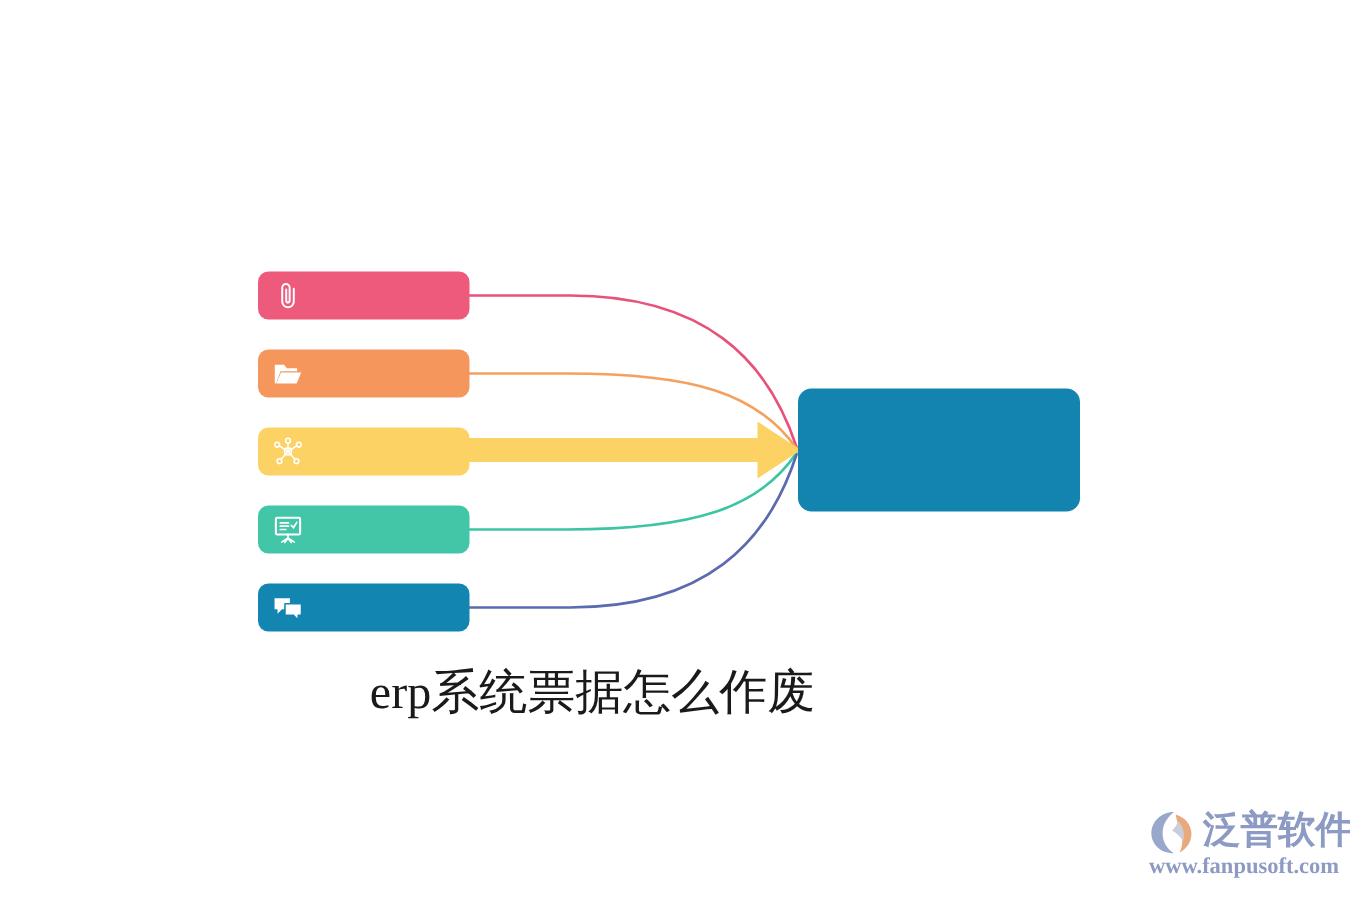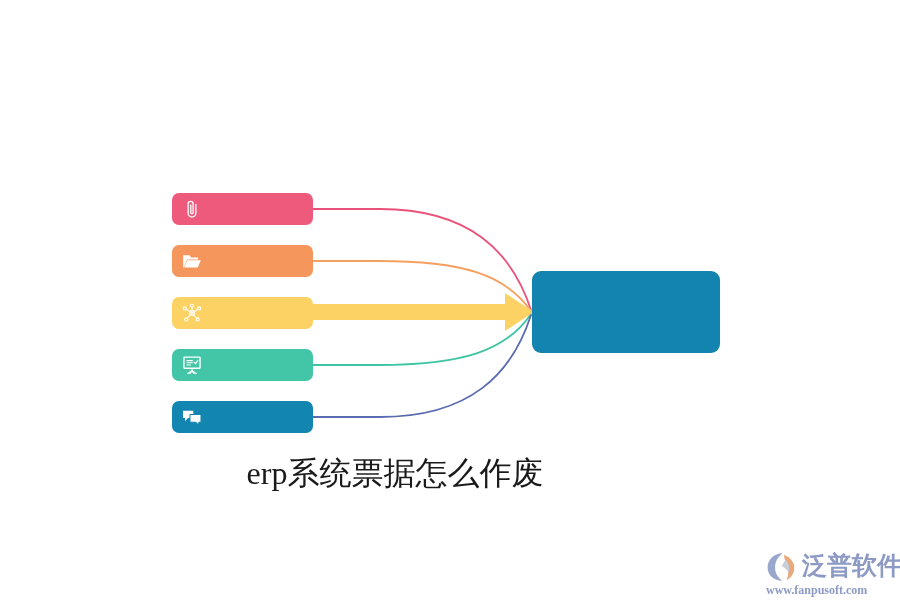--- a/index.html
+++ b/index.html
@@ -11,21 +11,21 @@
     width: 900px;
     height: 600px;
     position: relative;
     overflow: hidden;
     font-family: "Liberation Sans", sans-serif;
   }
 
   #canvas {
     position: absolute;
     left: 0;
-    top: 12px;
+    top: 0;
     width: 900px;
     height: 508px;
   }
 
   .diagram-svg {
     position: absolute;
     left: 0;
     top: 0;
     width: 900px;
     height: 600px;
@@ -121,21 +121,21 @@
     line-height: 30px;
     font-weight: bold;
     color: #8c9ac4;
     white-space: nowrap;
   }
   #wm-url {
     position: absolute;
     left: 0px;
     top: 31px;
     font-family: "Liberation Serif", serif;
-    font-size: 12px;
+    font-size: 15px;
     line-height: 18px;
     font-weight: bold;
     color: #8c9ac4;
     white-space: nowrap;
   }
 </style>
 </head>
 <body>
 
 <div id="canvas">

